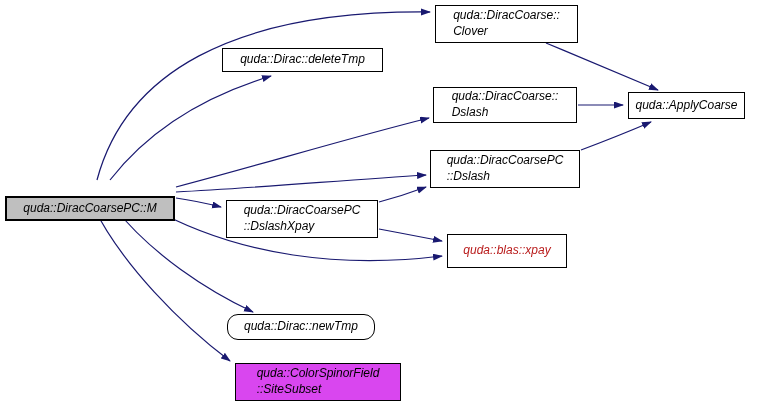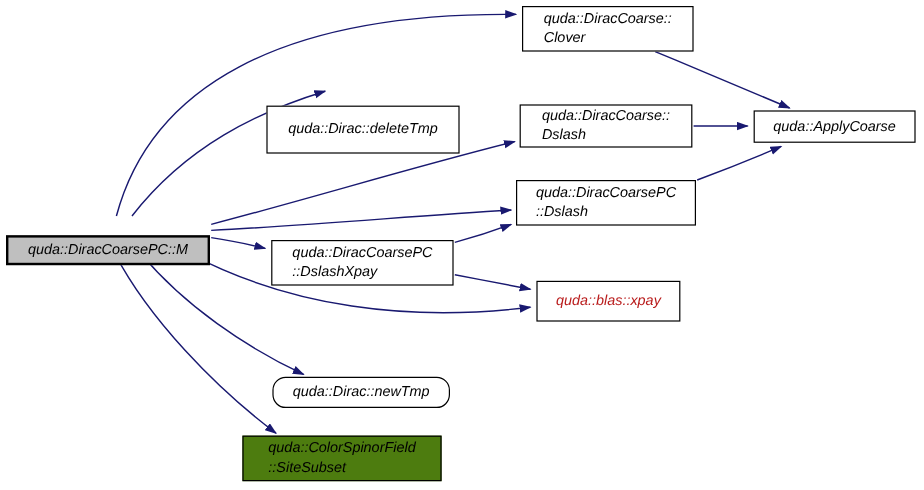--- a/index.html
+++ b/index.html
@@ -70,28 +70,28 @@
       <path d="M 113,206 C 152,255 208,291 253,312" fill="none" stroke="#191970" stroke-width="1.2" marker-end="url(#arrow)"></path>
       <path d="M 93,206 C 122,265 182,325 230,361" fill="none" stroke="#191970" stroke-width="1.2" marker-end="url(#arrow)"></path>
       <path d="M 546,43 C 585,59 625,76 658,90" fill="none" stroke="#191970" stroke-width="1.2" marker-end="url(#arrow)"></path>
       <path d="M 578,105 C 592,105 606,105 623,105" fill="none" stroke="#191970" stroke-width="1.2" marker-end="url(#arrow)"></path>
       <path d="M 581,150 C 605,141 630,131 651,122" fill="none" stroke="#191970" stroke-width="1.2" marker-end="url(#arrow)"></path>
       <path d="M 379,202 C 394,198 410,193 426,187" fill="none" stroke="#191970" stroke-width="1.2" marker-end="url(#arrow)"></path>
       <path d="M 379,229 C 400,233 422,237 442,241" fill="none" stroke="#191970" stroke-width="1.2" marker-end="url(#arrow)"></path>
     </svg>
   <div id="node-layer">
       <div class="node highlighted" style="left: 5px; top: 196px; width: 170px; height: 25px; background: rgb(191, 191, 191); border-color: rgb(0, 0, 0); color: rgb(0, 0, 0);">quda::DiracCoarsePC::M</div>
-      <div class="node" style="left: 222px; top: 48px; width: 161px; height: 40px; background: rgb(255, 255, 255); border-color: rgb(0, 0, 0); color: rgb(0, 0, 0); margin-top: 40px;">quda::Dirac::deleteTmp</div>
+      <div class="node" style="left: 222px; top: 48px; width: 161px; height: 24px; background: rgb(255, 255, 255); border-color: rgb(0, 0, 0); color: rgb(0, 0, 0);">quda::Dirac::deleteTmp</div>
       <div class="node" style="left: 435px; top: 5px; width: 143px; height: 38px; background: rgb(255, 255, 255); border-color: rgb(0, 0, 0); color: rgb(0, 0, 0);">quda::DiracCoarse::
 Clover</div>
       <div class="node" style="left: 433px; top: 87px; width: 144px; height: 36px; background: rgb(255, 255, 255); border-color: rgb(0, 0, 0); color: rgb(0, 0, 0);">quda::DiracCoarse::
 Dslash</div>
-      <div class="node" style="left: 628px; top: 92px; width: 135px; height: 27px; background: rgb(255, 255, 255); border-color: rgb(0, 0, 0); color: rgb(0, 0, 0);">quda::ApplyCoarse</div>
+      <div class="node" style="left: 628px; top: 92px; width: 117px; height: 27px; background: rgb(255, 255, 255); border-color: rgb(0, 0, 0); color: rgb(0, 0, 0);">quda::ApplyCoarse</div>
       <div class="node" style="left: 430px; top: 150px; width: 150px; height: 38px; background: rgb(255, 255, 255); border-color: rgb(0, 0, 0); color: rgb(0, 0, 0);">quda::DiracCoarsePC
 ::Dslash</div>
       <div class="node" style="left: 226px; top: 200px; width: 152px; height: 38px; background: rgb(255, 255, 255); border-color: rgb(0, 0, 0); color: rgb(0, 0, 0);">quda::DiracCoarsePC
 ::DslashXpay</div>
       <div class="node" style="left: 447px; top: 234px; width: 120px; height: 34px; background: rgb(255, 255, 255); border-color: rgb(0, 0, 0); color: #b91c1c;">quda::blas::xpay</div>
       <div class="node" style="left: 227px; top: 314px; width: 148px; height: 26px; background: rgb(255, 255, 255); border-color: rgb(0, 0, 0); color: rgb(0, 0, 0); border-radius: 11px;">quda::Dirac::newTmp</div>
-      <div class="node" style="left: 202px; top: 363px; width: 166px; height: 38px; background: #4d7c0f; border-color: rgb(0, 0, 0); color: rgb(0, 0, 0);">quda::ColorSpinorField
+      <div class="node" style="left: 235px; top: 363px; width: 166px; height: 38px; background: #d946ef; border-color: rgb(0, 0, 0); color: rgb(0, 0, 0);">quda::ColorSpinorField
 ::SiteSubset</div>
     </div>
 </div>
 
 </body></html>

